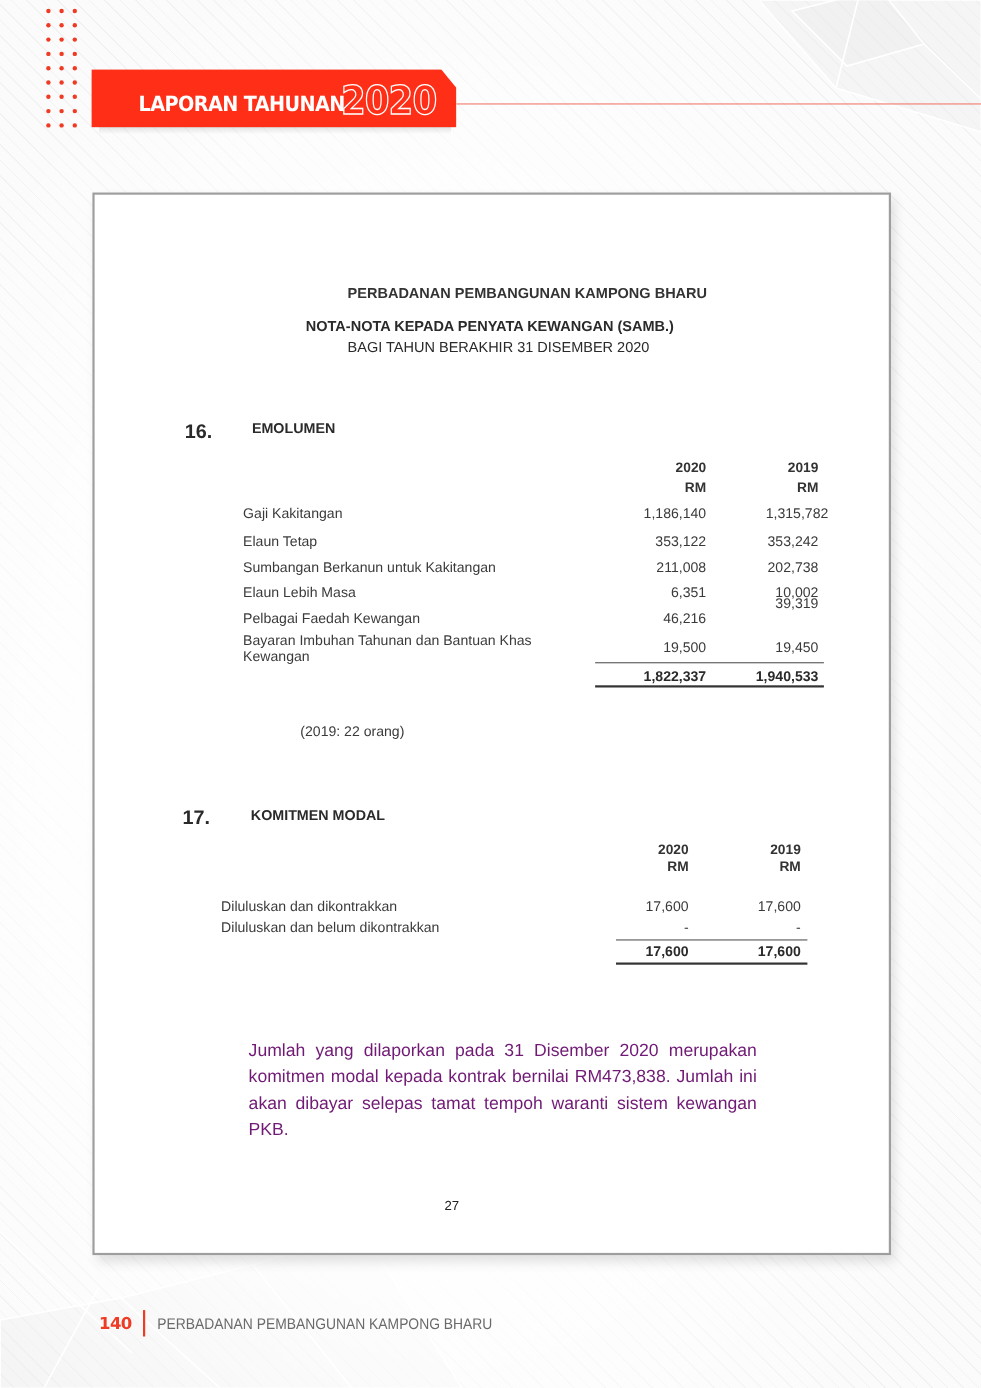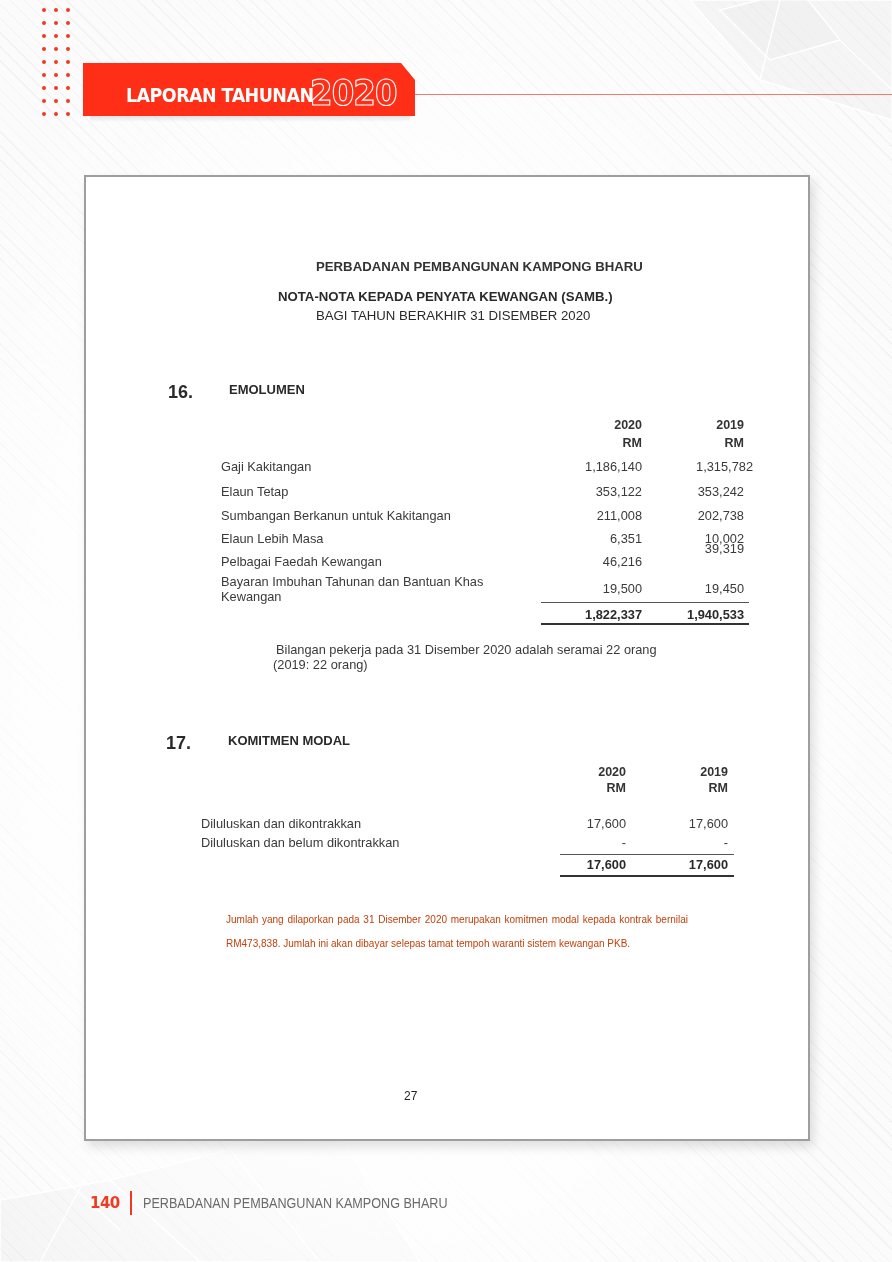--- a/index.html
+++ b/index.html
@@ -62,21 +62,21 @@
   .sec-title { font-size: 13px; font-weight: bold; color: #2a2a2a; }
 
   .col-h { font-size: 12.5px; font-weight: bold; color: #333; text-align: right; width: 80px; }
   .lbl { font-size: 12.8px; color: #3a3a3a; }
   .num { font-size: 12.8px; color: #3a3a3a; text-align: right; width: 100px; }
   .num.b { font-weight: bold; color: #2a2a2a; }
   .rule { height: 1px; background: #555; }
   .rule.thick { height: 2px; background: #333; }
 
   .note-text { font-size: 12.8px; color: #3a3a3a; line-height: 14px; }
-  .para { font-size: 10px; color: #c2410c; white-space: normal !important; width: 462px; line-height: 24px; text-align: justify; }
+  .para { font-size: 16px; color: #701a75; white-space: normal !important; width: 462px; line-height: 24px; text-align: justify; margin-top: 36px; }
   .page-no { left: 318px; top: 912px; font-size: 12px; color: #222; }
 
   
   .foot-num {
     position: absolute; left: 90px; top: 1194px;
     font-family: "DejaVu Sans", sans-serif; font-weight: bold; font-size: 15px; color: #ef3a24; letter-spacing: -0.5px;
   }
   .foot-bar { position: absolute; left: 130px; top: 1191px; width: 2px; height: 24px; background: #ef3a24; }
   .foot-org {
     position: absolute; left: 143px; top: 1195px;
@@ -175,21 +175,20 @@
   <div class="lbl" style="left:135px;top:397px">Bayaran Imbuhan Tahunan dan Bantuan Khas</div>
   <div class="lbl" style="left:135px;top:412px">Kewangan</div>
   <div class="num" style="left:456px;top:404px">19,500</div>
   <div class="num" style="left:558px;top:404px">19,450</div>
 
   <div class="rule" style="left:455px;top:425px;width:208px"></div>
   <div class="num b" style="left:456px;top:430px">1,822,337</div>
   <div class="num b" style="left:558px;top:430px">1,940,533</div>
   <div class="rule thick" style="left:455px;top:446px;width:208px"></div>
 
-  <div class="note-text" style="left:190px;top:466px">Bilangan pekerja  pada 31 Disember 2020 adalah seramai 22 orang</div>
   <div class="note-text" style="left:187px;top:481px">(2019: 22 orang)</div>
 
   <div class="sec-num" style="left:80px;top:556px">17.</div>
   <div class="sec-title" style="left:142px;top:556px">KOMITMEN MODAL</div>
 
   <div class="col-h" style="left:460px;top:588px">2020</div>
   <div class="col-h" style="left:460px;top:604px">RM</div>
   <div class="col-h" style="left:562px;top:588px">2019</div>
   <div class="col-h" style="left:562px;top:604px">RM</div>
 

